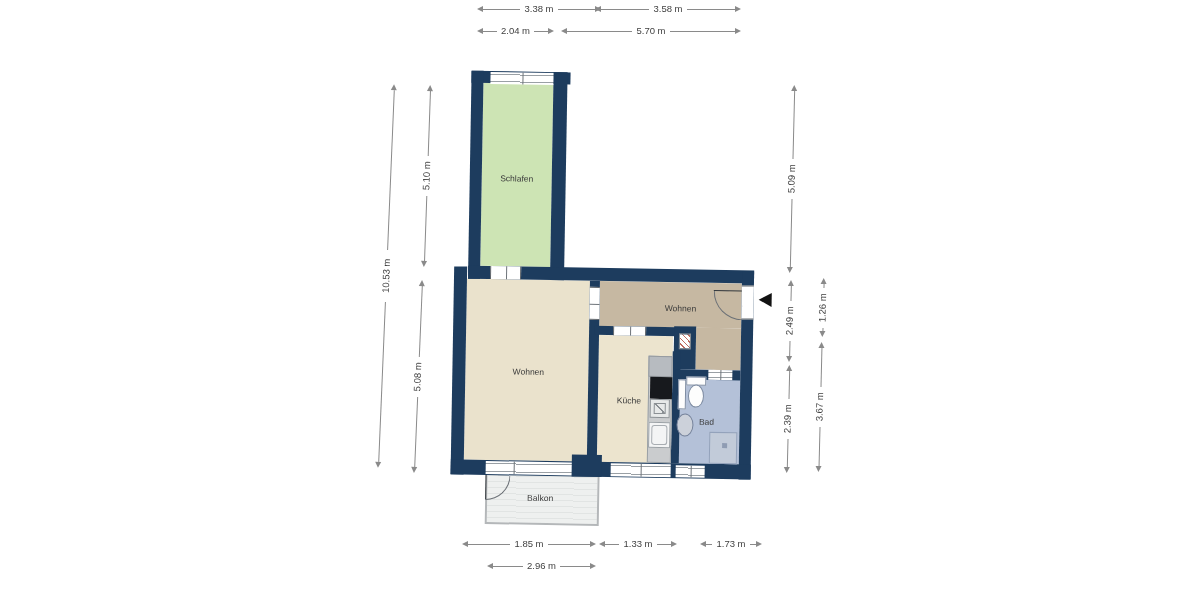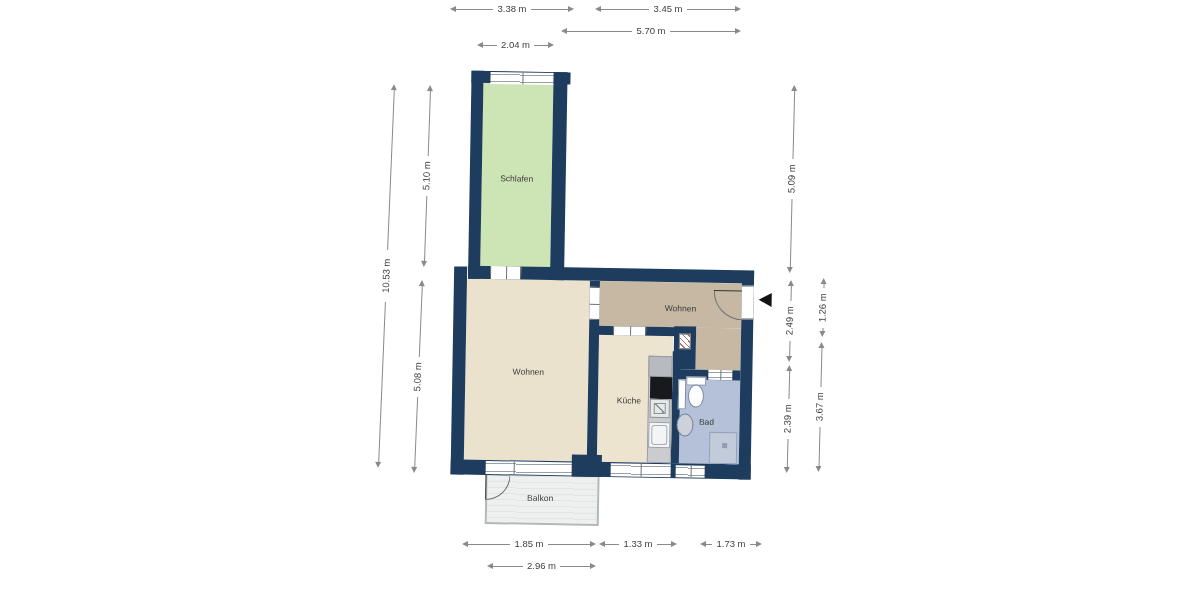--- a/index.html
+++ b/index.html
@@ -154,35 +154,35 @@
     <span class="rlbl" style="left:61px;top:116px">Schlafen</span>
     <span class="rlbl" style="left:76px;top:309px">Wohnen</span>
     <span class="rlbl" style="left:227px;top:243px">Wohnen</span>
     <span class="rlbl" style="left:177px;top:336px">Küche</span>
     <span class="rlbl" style="left:255px;top:356px">Bad</span>
     <span class="rlbl" style="left:90px;top:435px">Balkon</span>
 
     <div class="ent-arrow" style="left:305px;top:226px"></div>
   </div>
 
-  <div class="dim dim-h" style="left:450px;top:3px;width:124px">
+  <div class="dim dim-h" style="left:477px;top:3px;width:124px">
     <i class="ah l"></i>
       <i class="ln"></i>
     <span class="dlbl">3.38 m</span>
     <i class="ln"></i>
       <i class="ah r"></i>
   </div>
   <div class="dim dim-h" style="left:595px;top:3px;width:146px">
     <i class="ah l"></i>
       <i class="ln"></i>
-    <span class="dlbl">3.45 m</span>
-    <i class="ln"></i>
-      <i class="ah r"></i>
-  </div>
-  <div class="dim dim-h" style="left:477px;top:39px;width:77px">
+    <span class="dlbl">3.58 m</span>
+    <i class="ln"></i>
+      <i class="ah r"></i>
+  </div>
+  <div class="dim dim-h" style="left:477px;top:25px;width:77px">
     <i class="ah l"></i>
       <i class="ln"></i>
     <span class="dlbl">2.04 m</span>
     <i class="ln"></i>
       <i class="ah r"></i>
   </div>
   <div class="dim dim-h" style="left:561px;top:25px;width:180px">
     <i class="ah l"></i>
       <i class="ln"></i>
     <span class="dlbl">5.70 m</span>

